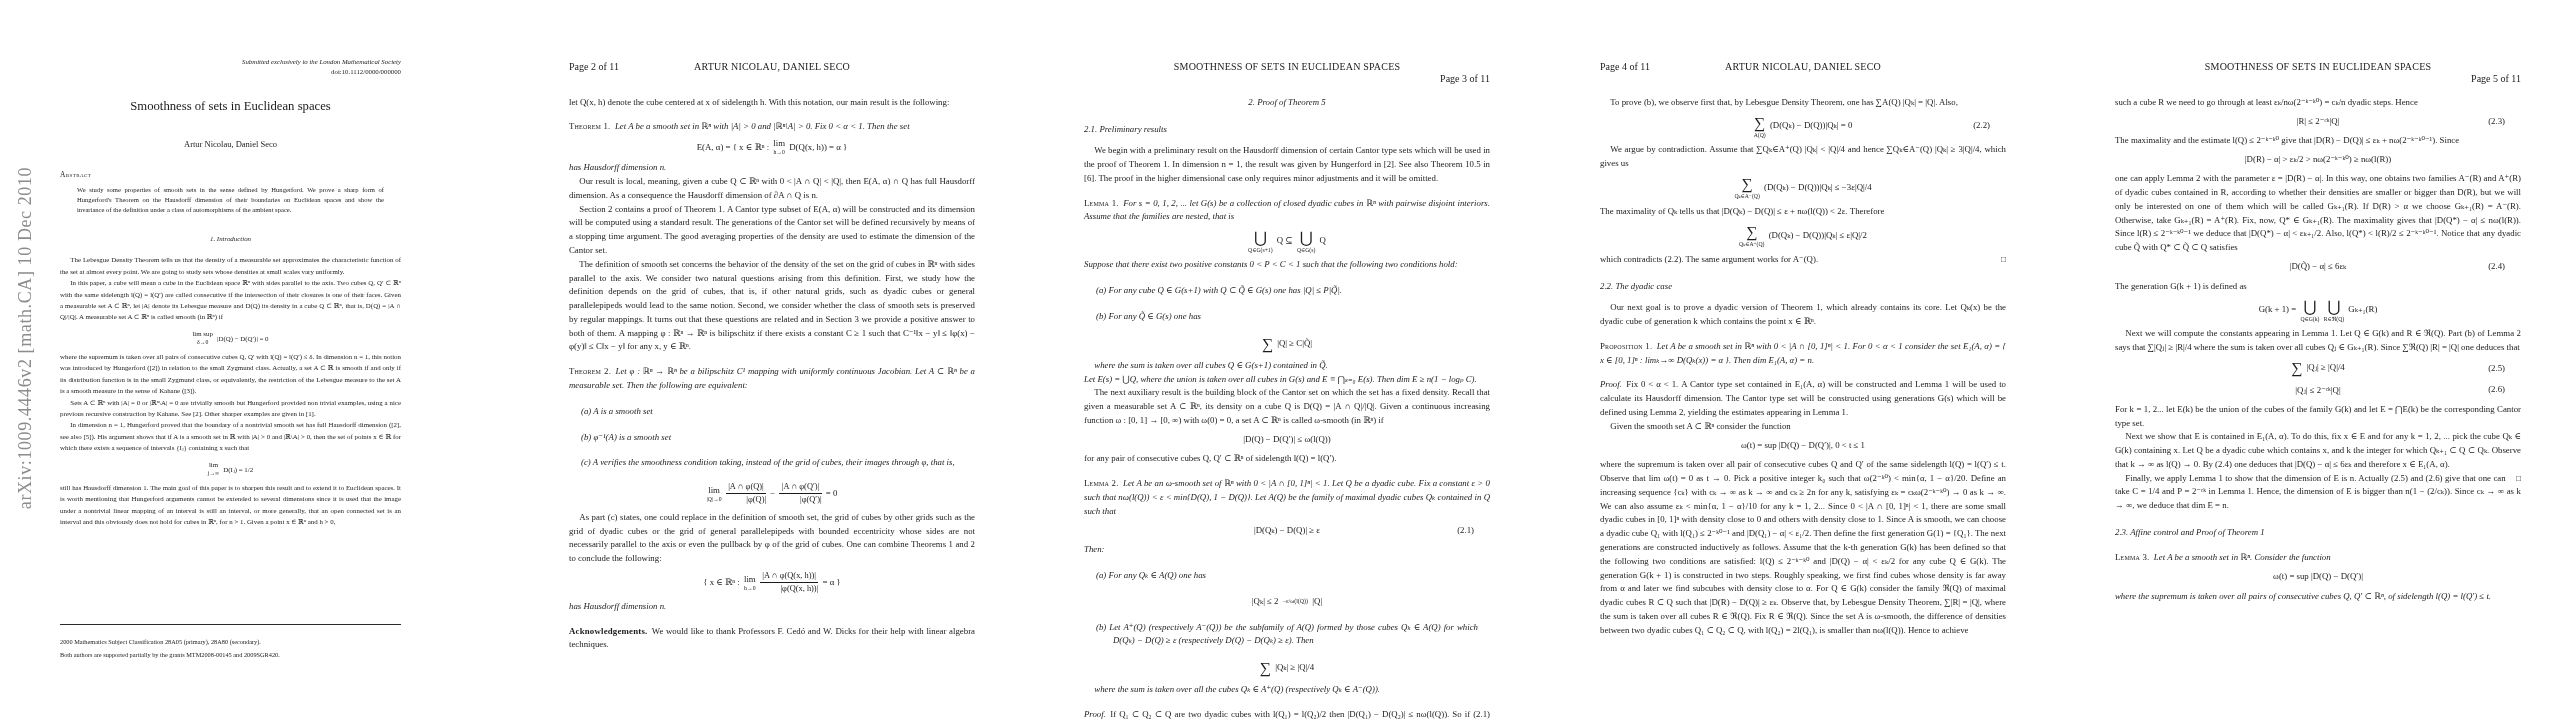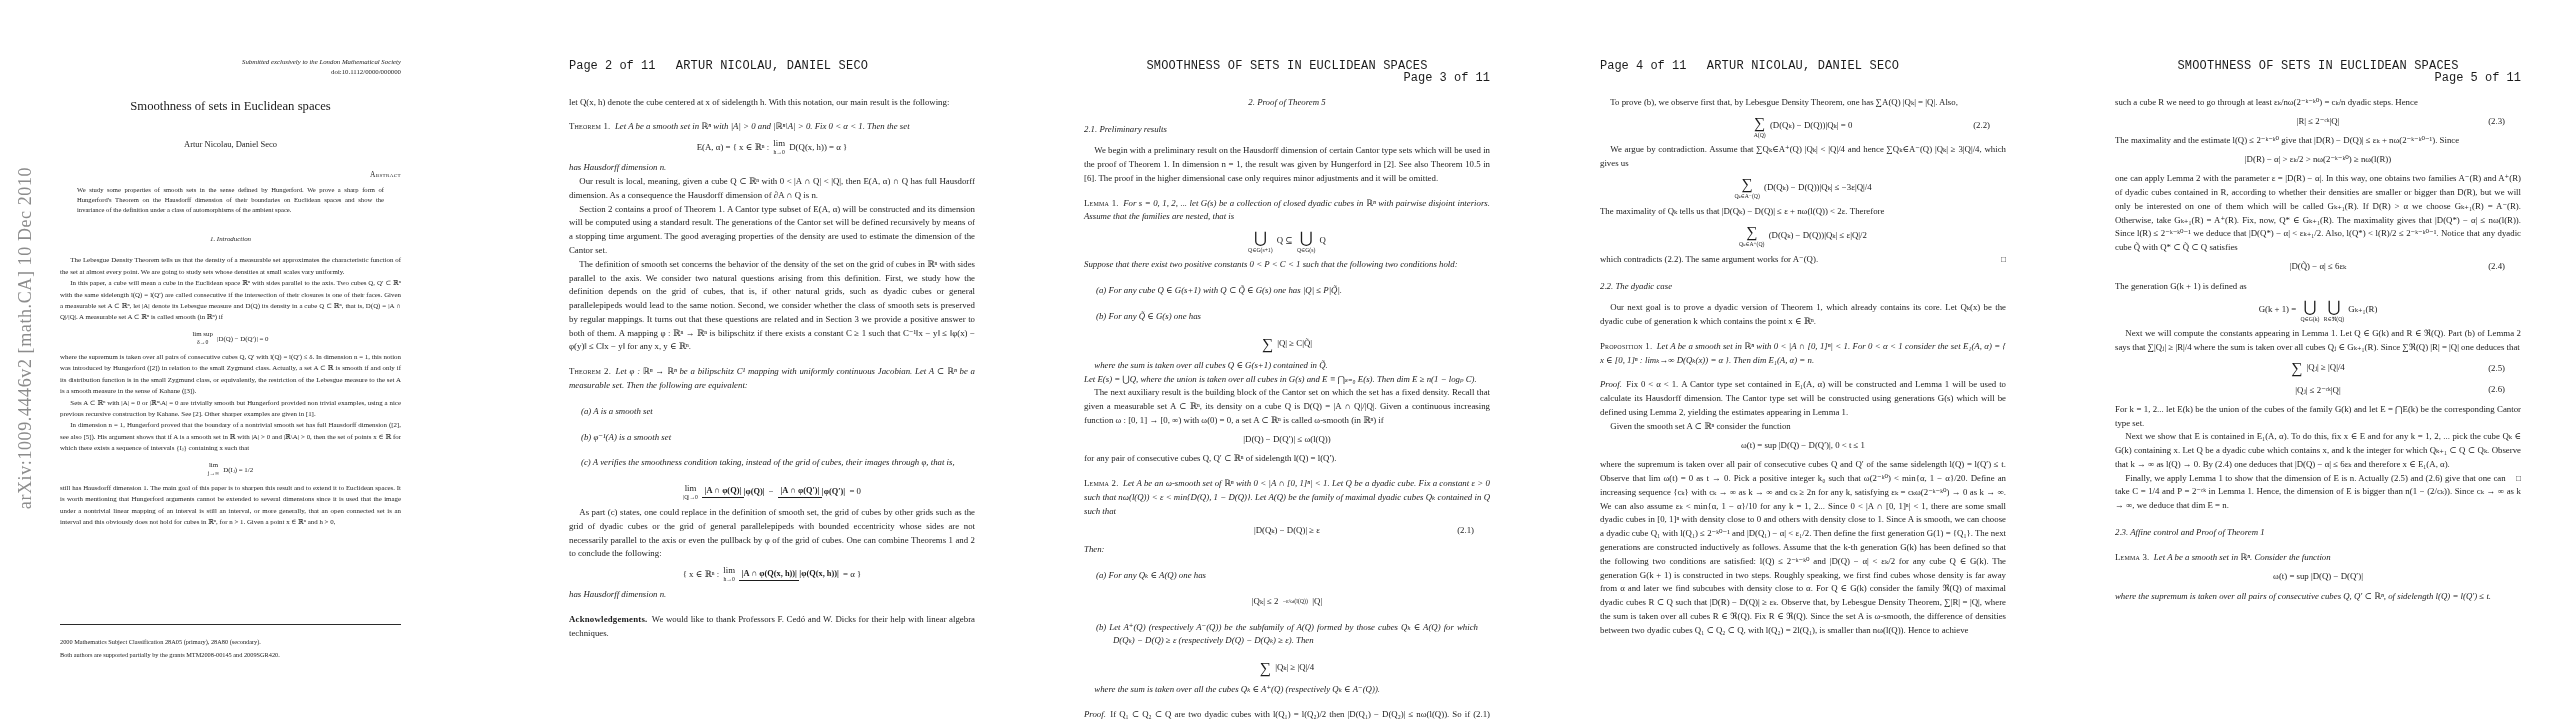--- a/index.html
+++ b/index.html
@@ -18,29 +18,29 @@
   .watermark{
     position:absolute;left:25px;top:338px;transform:translate(-50%,-50%) rotate(-90deg);
     white-space:nowrap;font-size:18px;color:#8c8c8c;letter-spacing:0.6px;
   }
 
   
   .submitnote{text-align:right;font-size:6.8px;line-height:9.7px;}
   .sn1{font-style:italic;}
   .title{font-weight:normal;font-size:12.7px;text-align:center;margin:23px 0 0;line-height:15.7px;}
   .authors{text-align:center;font-size:8.5px;margin-top:24px;}
-  .abslabel{text-align:right;font-variant:small-caps;letter-spacing:0.4px;font-size:7.5px;margin-top:18px;}
+  .abslabel{text-align:left;font-variant:small-caps;letter-spacing:0.4px;font-size:7.5px;margin-top:18px;}
   .abstract{margin:5.4px 17px 0;font-size:6.6px;line-height:10px;text-align:justify;}
 
   
   .heading{text-align:center;font-style:italic;margin:18px 0 9.7px;}
   .subheading{font-style:italic;margin:13.3px 0 7.9px;}
 
   
-  .pagehead{position:relative;height:11.5px;margin-bottom:24px;font-size:12px;font-family:Liberation Mono, monospace;}
+  .pagehead{position:relative;height:11.5px;margin-bottom:24px;font-size:10px;}
   .ph-left{position:absolute;left:0;top:0;}
   .ph-center{position:absolute;left:0;right:0;text-align:center;letter-spacing:0.2px;}
   .ph-right{position:absolute;right:0;top:12px;margin-left:16px;}
 
   
   .para{margin:0;}
   .para.ind{text-indent:10.3px;}
   .it{font-style:italic;}
   .item{margin:12px;padding-left:17px;text-indent:-17px;}
   .qed{float:right;font-size:.95em;}
@@ -54,21 +54,21 @@
   .proof{margin:11px 0 0;}
   .proof-label{font-style:italic;}
 
   
   .eqrow{position:relative;margin:5.4px 0;text-align:center;}
   .eq{display:inline-flex;align-items:center;justify-content:center;gap:4.2px;max-width:100%;}
   .opwrap{display:inline-flex;flex-direction:column;align-items:center;}
   .op-big{font-size:15.7px;line-height:1;}
   .op-word{line-height:1;}
   .oplim{font-size:5.7px;line-height:1.1;margin-top:1.2px;white-space:nowrap;}
-  .frac{display:inline-flex;flex-direction:row;align-items:flex-start;font-size:.95em;line-height:1.25;font-weight:bold;}
+  .frac{display:inline-flex;flex-direction:column;align-items:flex-end;font-size:.95em;line-height:1.25;}
   .num{padding:0 2.4px 0.6px;border-bottom:0.6px solid #1b1b1b;white-space:nowrap;}
   .den{padding-top:0.6px;white-space:nowrap;}
   .supx{font-size:.68em;}
   .eqtxt{white-space:nowrap;}
   .eqtag{position:absolute;right:16px;top:50%;transform:translateY(-50%);}
 
   
   .footnotes{position:absolute;left:0;top:567px;width:341px;border-top:0.8px solid #2a2a2a;padding-top:9.7px;font-size:6.3px;line-height:10.3px;text-align:left;}
   .fnline{margin-top:2.4px;}
 </style>

